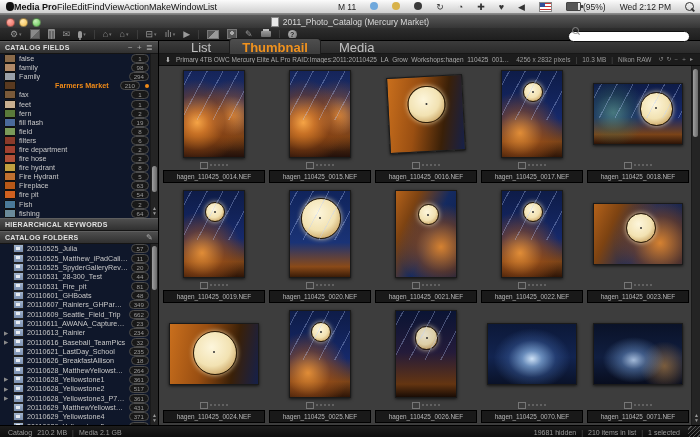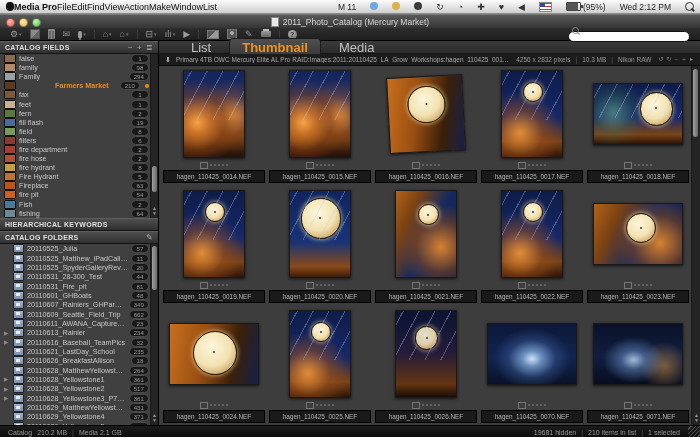--- a/index.html
+++ b/index.html
@@ -51,21 +51,21 @@
   .search-mag{position:absolute;left:4px;top:2px;width:5px;height:5px;border:1px solid #888;border-radius:50%;}
   .search-mag:after{content:"";position:absolute;width:3px;height:1px;background:#888;transform:rotate(45deg);left:4px;top:5px;}
 
   
   .content{display:flex;height:384px;background:#3d3d3d;}
 
   
   .sidebar{width:158px;min-width:158px;background:#2e2e2e;border-right:1px solid #000;display:flex;flex-direction:column;}
   .side-header{height:11px;min-height:11px;background:linear-gradient(#4e4e4e,#303030);border-top:1px solid #5e5e5e;border-bottom:1px solid #141414;color:#e0e0e0;font-size:7px;font-weight:bold;display:flex;align-items:center;padding:0 5px;letter-spacing:.3px;}
   .sh-tools{margin-left:auto;display:flex;gap:4px;color:#aaa;font-weight:normal;font-size:8px;line-height:8px;}
-  .panel-list{position:relative;overflow:hidden;background:#404040;}
+  .panel-list{position:relative;overflow:hidden;background:#0f172a;}
   .fields-list{height:164px;min-height:164px;}
   .folders-list{height:187px;flex:1;}
   .srow{height:9.1px;display:flex;align-items:center;padding:0 9px 0 4px;gap:3px;font-size:7.2px;color:#c8c8c8;white-space:nowrap;}
   .frow{height:9.35px;}
   .srow .swatch{width:10px;height:7px;min-width:10px;border-radius:1px;border:0.5px solid #111;}
   .srow .lbl{overflow:hidden;text-overflow:ellipsis;flex:1;}
   .pill{background:#181818;border:1px solid #4c4c4c;border-radius:5px;color:#9a9a9a;font-size:6.2px;line-height:7px;height:7px;padding:0 4px;min-width:8px;text-align:center;}
   .srow.selected .lbl{color:#ef8a18;font-weight:bold;margin-left:36px;}
   .sel-dot{width:4px;height:4px;border-radius:50%;background:#ef8a18;margin-left:2px;}
   .disc{width:6px;min-width:6px;color:#8a8a8a;font-size:5.5px;line-height:6px;}

